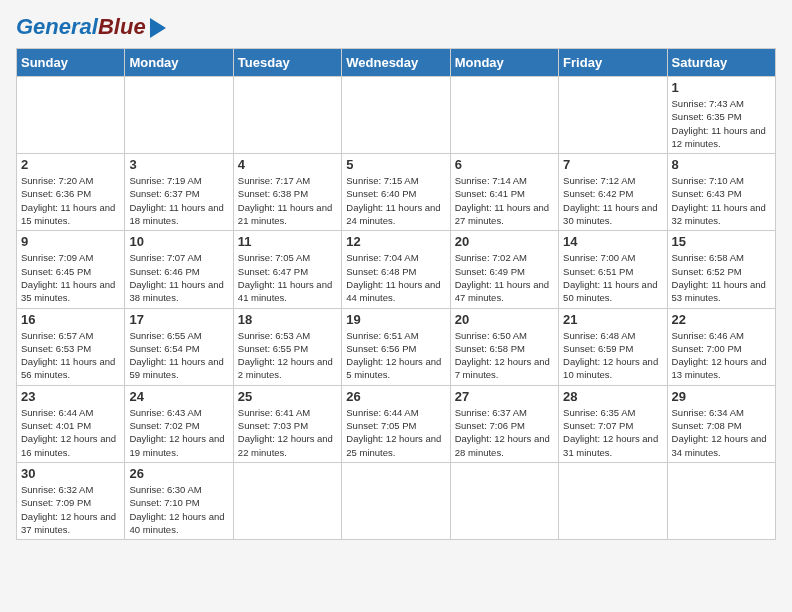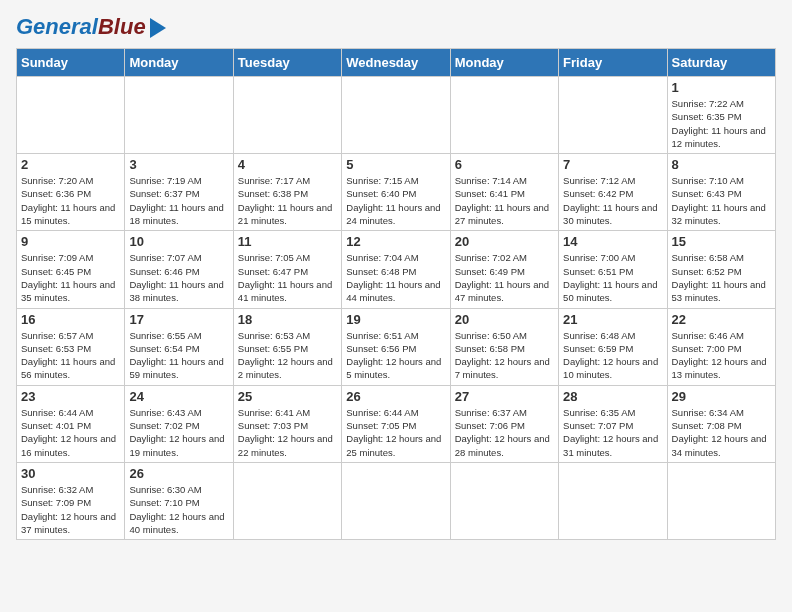--- a/index.html
+++ b/index.html
@@ -123,21 +123,21 @@
   <tbody id="calendar-body">
   <tr>
         <td class="empty-cell"></td>
         <td class="empty-cell"></td>
         <td class="empty-cell"></td>
         <td class="empty-cell"></td>
         <td class="empty-cell"></td>
         <td class="empty-cell"></td>
         <td>
           <span class="cell-number">1</span>
-          <div class="cell-info">Sunrise: 7:22 AM
+          <div class="cell-info">Sunrise: 7:43 AM
 Sunset: 6:35 PM
 Daylight: 11 hours and 12 minutes.</div>
         </td>
       </tr>
       <tr>
         <td>
           <span class="cell-number">2</span>
           <div class="cell-info">Sunrise: 7:20 AM
 Sunset: 6:36 PM
 Daylight: 11 hours and 15 minutes.</div>

